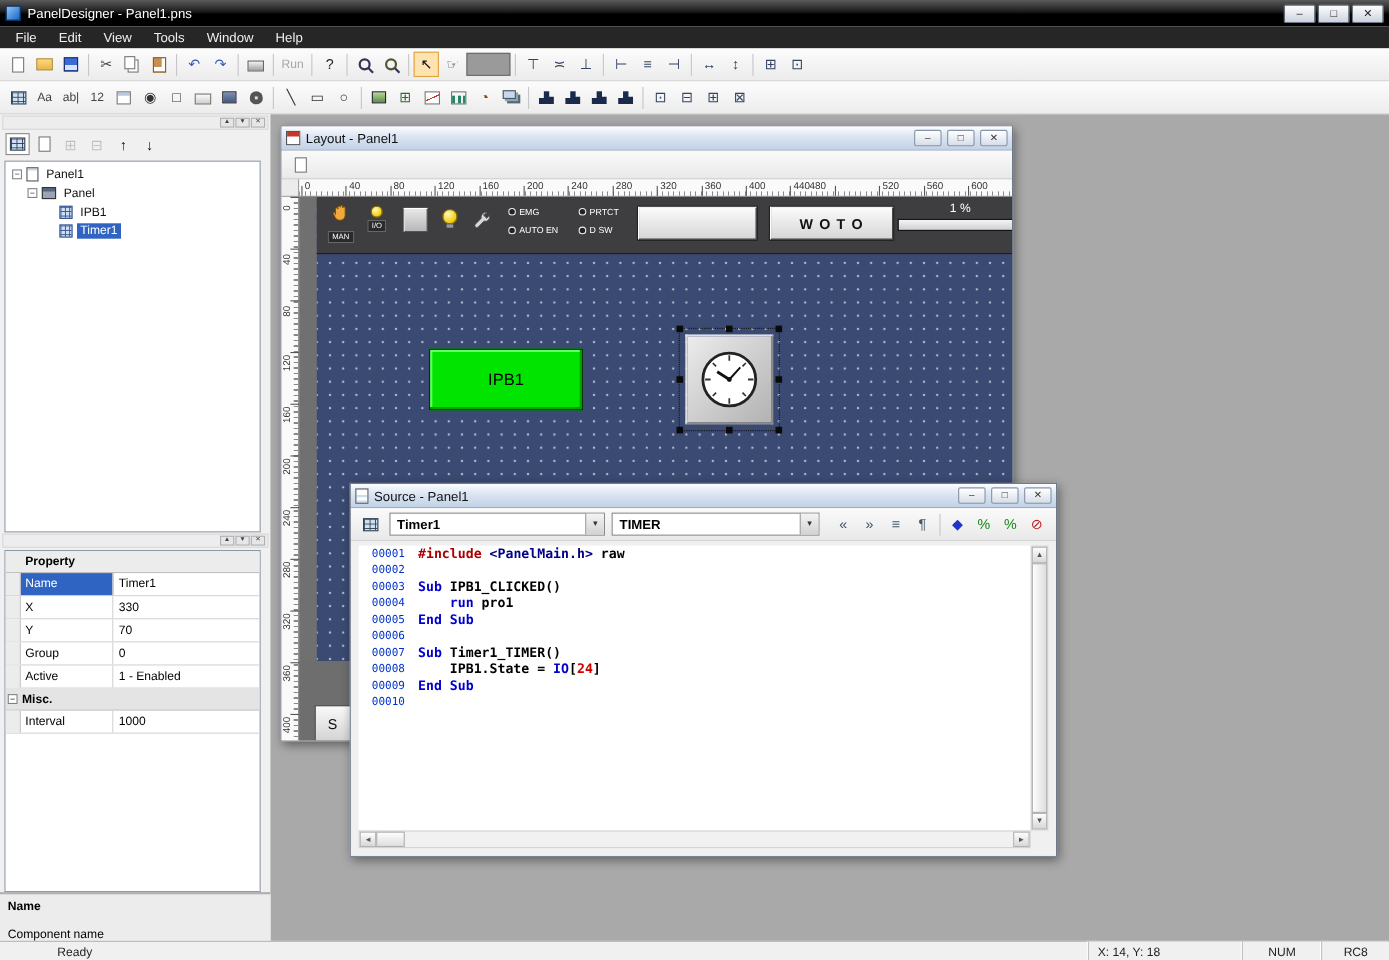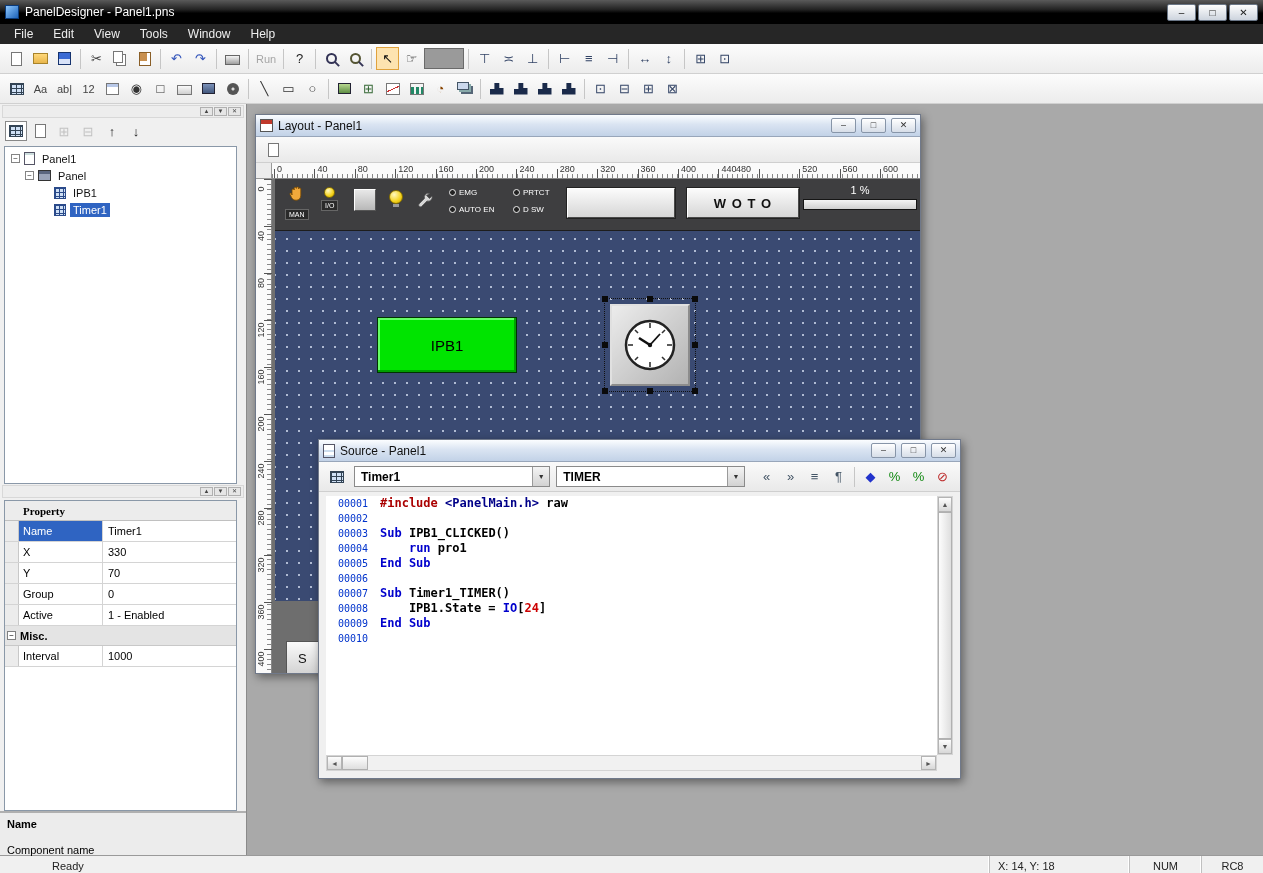--- a/index.html
+++ b/index.html
@@ -63,21 +63,21 @@
   .expander { width:9px; height:9px; border:1px solid #848484; background:#fff; font-size:8px; line-height:7px; text-align:center; color:#333; flex:none; }
   .expander-spacer { width:11px; flex:none; }
   .ticon { flex:none; }
   .t-doc { width:11px; height:13px; background:#fff; border:1px solid #556; box-shadow:inset 0 2px 0 #cdd; }
   .t-panel { width:13px; height:11px; background:#9aa3b8; border:1px solid #333; box-shadow:inset 0 3px 0 #5a657e; }
   .t-comp { width:12px; height:12px; border:1px solid #2a4a8a; background-color:#cfe0f5; background-image:linear-gradient(90deg,#2a4a8a 1px,transparent 1px),linear-gradient(#2a4a8a 1px,transparent 1px); background-size:4px 4px; }
   .tree-label { padding:1px 3px; white-space:nowrap; }
   .tree-label.sel { background:#2f64c2; color:#fff; }
 
   .prop-box { flex:1; margin:2px 9px 0 4px; background:#fff; border:1px solid #8a98a8; overflow:hidden; display:flex; flex-direction:column; }
-  .prop-header { height:20px; background:#ececec; border-bottom:1px solid #c0c0c0; font-weight:bold; font-size:11px; display:flex; align-items:center; padding-left:18px;font-family:Liberation Serif, serif; }
+  .prop-header { height:20px; background:#ececec; border-bottom:1px solid #c0c0c0; font-weight:bold; font-size:11px; display:flex; align-items:center; padding-left:18px; }
   .prop-row { display:flex; height:21px; font-size:11px; border-bottom:1px solid #d4d4d4; align-items:stretch; }
   .prop-margin { width:14px; background:#ececec; border-right:1px solid #c8c8c8; flex:none; }
   .prop-name { width:84px; padding:4px 4px 0 4px; border-right:1px solid #d4d4d4; flex:none; }
   .prop-name.sel { background:#2f64c2; color:#fff; }
   .prop-value { flex:1; padding:4px 5px 0 5px; }
   .prop-group { display:flex; height:20px; background:#e4e4e4; border-bottom:1px solid #c8c8c8; align-items:center; font-size:11px; font-weight:bold; }
   .pg-expander { width:9px; height:9px; border:1px solid #808080; background:#fff; font-size:8px; line-height:7px; text-align:center; margin:0 4px 0 2px; font-weight:normal; }
   .desc-box { height:44px; border-top:2px solid #b0b0b0; background:#ececec; padding:5px 7px; }
   .desc-title { font-size:11px; font-weight:bold; }
   .desc-text { font-size:11px; margin-top:14px; }
@@ -98,21 +98,21 @@
   .ruler-corner { position:absolute; left:0; top:0; width:16px; height:16px; background:#ececec; border-right:1px solid #999; border-bottom:1px solid #999; }
   .ruler-h { position:absolute; left:16px; right:0; top:0; height:16px; background:#fafafa; border-bottom:1px solid #888;
     background-image:repeating-linear-gradient(90deg,#888 0 1px,transparent 1px 5px); background-size:100% 4px; background-repeat:no-repeat; background-position:0 100%; }
   .rl-h { position:absolute; bottom:4px; font-size:9px; color:#333; }
   .rt-h { position:absolute; bottom:0; width:1px; height:9px; background:#555; }
   .ruler-v { position:absolute; left:0; top:16px; bottom:0; width:16px; background:#fafafa; border-right:1px solid #888;
     background-image:repeating-linear-gradient(180deg,#888 0 1px,transparent 1px 5px); background-size:4px 100%; background-repeat:no-repeat; background-position:100% 0; }
   .rl-v { position:absolute; left:-3px; width:16px; text-align:center; font-size:9px; color:#333; transform:rotate(-90deg); }
   .rt-v { position:absolute; left:8px; width:8px; height:1px; background:#555; }
   .canvas { position:absolute; left:16px; top:16px; right:0; bottom:0; overflow:hidden; background:#707070; }
-  .panel-area { position:absolute; left:3px; top:0; width:100%; height:422px; background-color:#3a4a72;
+  .panel-area { position:absolute; left:16px; top:0; width:100%; height:422px; background-color:#3a4a72;
     background-image:radial-gradient(rgba(205,215,235,.8) 1px, transparent 1.4px); background-size:12px 12px; background-position:6px 6px; }
   .canvas-void { position:absolute; left:0; top:422px; right:0; bottom:0; background:#6e6e6e; }
   .partial-btn { position:absolute; left:14px; top:40px; width:86px; height:36px; background:linear-gradient(#fafafa,#d0d0d0); border:1px solid #555; font-size:13px; padding:9px 0 0 11px; color:#111; }
 
   .panel-toolbar { position:relative; height:52px; background:#3e3e40; border-bottom:1px solid #1d1d1d; }
   .pt-item { position:absolute; display:flex; flex-direction:column; align-items:center; }
   .pt-cap { margin-top:2px; font-size:7px; color:#fff; background:#2a2a2a; border:1px solid #666; padding:1px 3px; line-height:1; }
   .bulb { width:11px; height:11px; border-radius:50%; background:radial-gradient(circle at 35% 30%, #fff8c0, #f5d31c 60%, #c8a500); border:1px solid #8a7200; }
   .bulb-base { width:6px; height:3px; background:#999; }
   .pt-graybtn { position:absolute; left:79px; top:10px; width:22px; height:22px; background:linear-gradient(#e8e8e8,#b8b8b8); border:1px solid; border-color:#fff #555 #555 #fff; }

